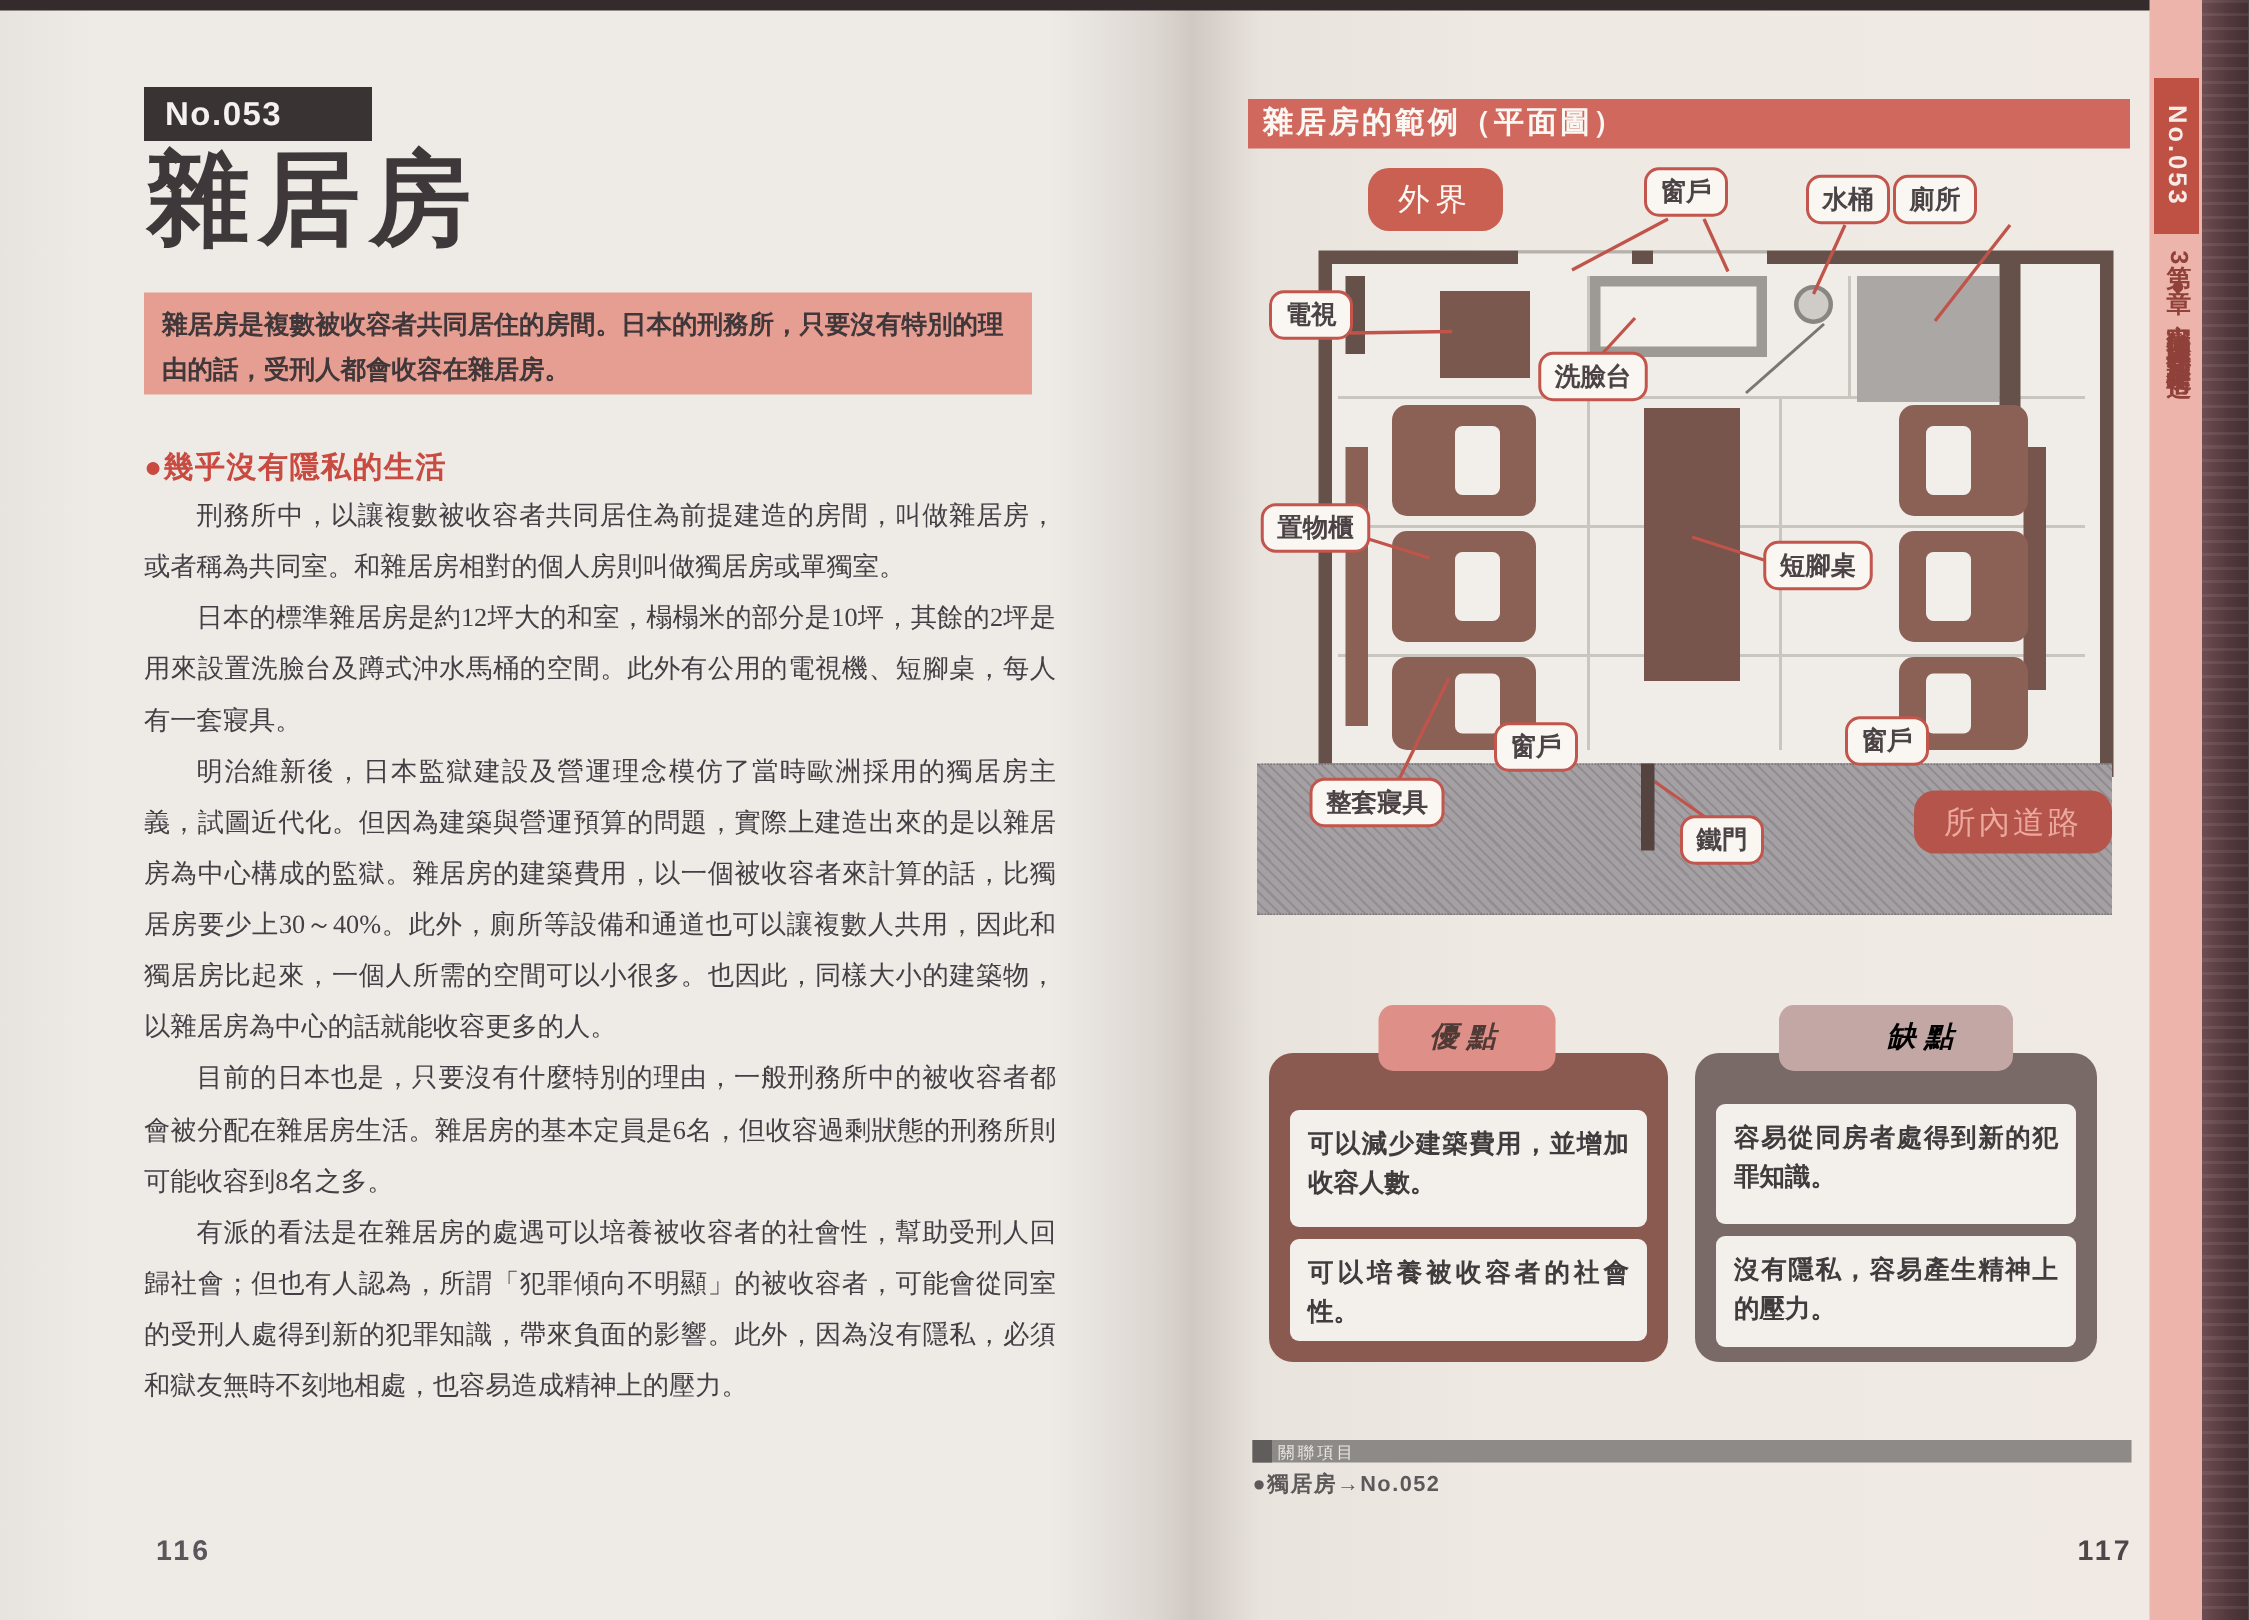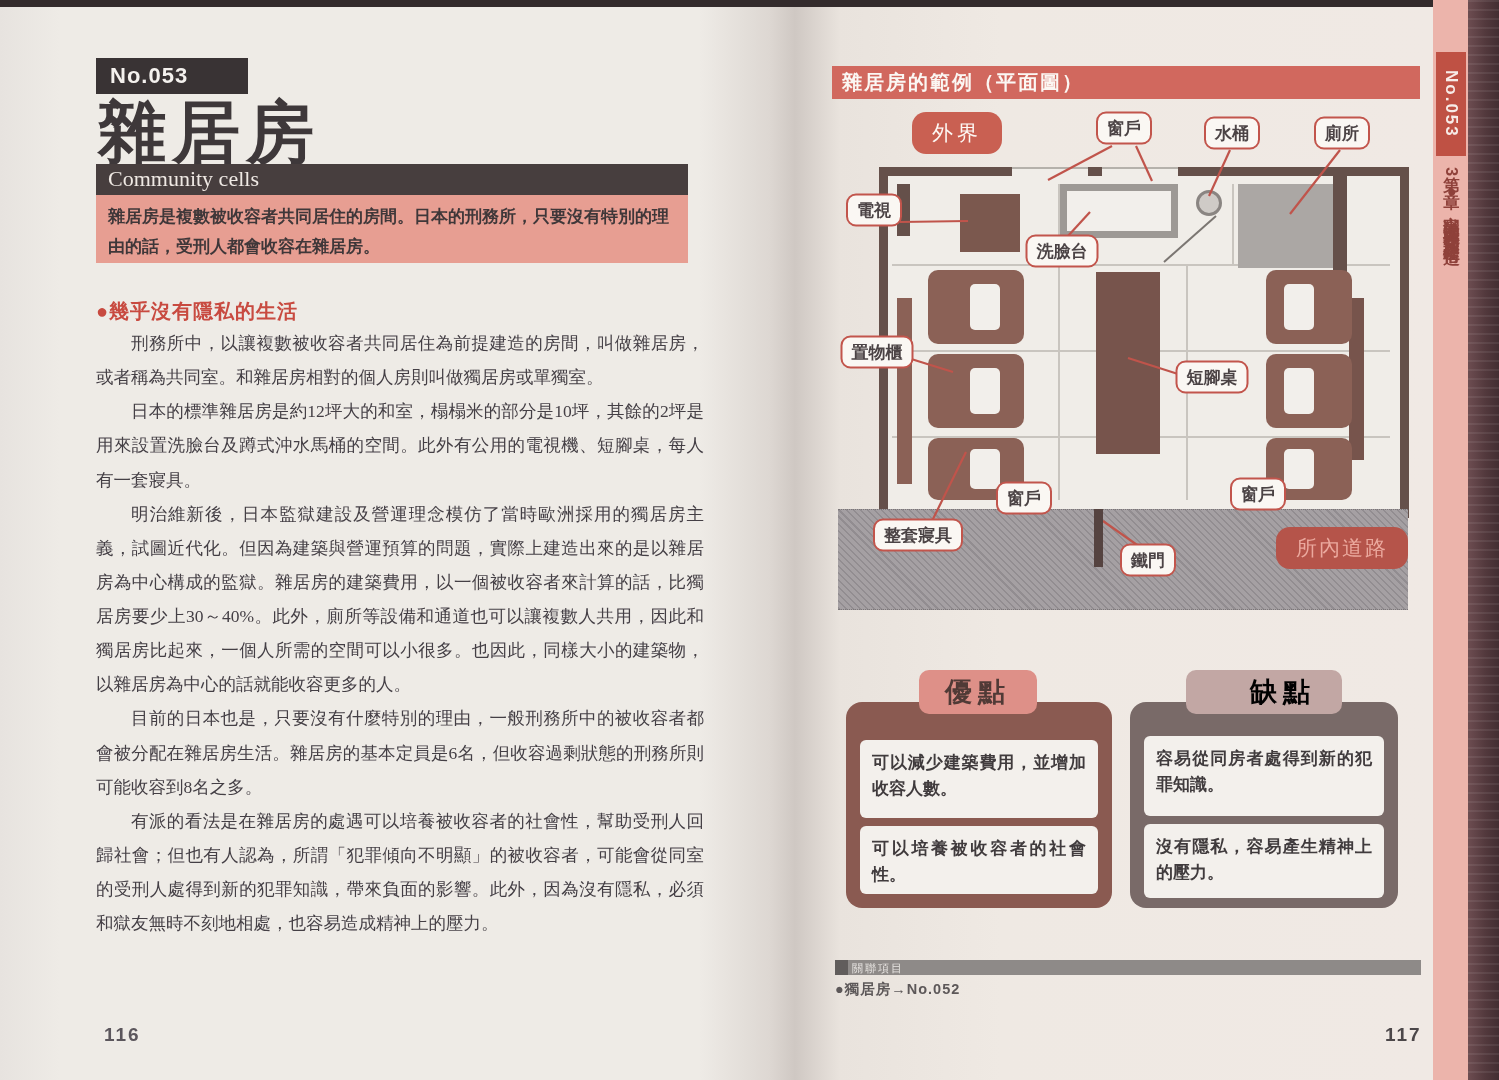--- a/index.html
+++ b/index.html
@@ -42,21 +42,21 @@
               font-size:21px;font-weight:normal;white-space:nowrap;z-index:30;}
   #label-outside{background:#c96052;color:#fdf8f4;letter-spacing:4px;}
   #label-road{background:#b5544a;color:#eba99e;letter-spacing:2px;}
   #plan-lines{left:0;top:0;width:1499px;height:1080px;pointer-events:none;z-index:20;}
   
   #pc-bar{left:832px;top:628px;width:588px;}
   .pc-panel{position:absolute;border-radius:16px;}
   #pros-panel{left:846px;top:702px;width:266px;height:206px;background:#8a5a51;}
   #cons-panel{left:1130px;top:702px;width:268px;height:206px;background:#796a68;}
   .pc-tab{position:absolute;transform:translateX(-50%);width:118px;height:44px;border-radius:10px;
-          font-size:27px;font-weight:bold;text-align:center;line-height:44px;letter-spacing:6px;z-index:5;}
+          font-size:19px;font-weight:bold;text-align:center;line-height:44px;letter-spacing:6px;z-index:5;font-style:italic;}
   #pros-tab{left:978px;top:670px;background:#de9088;color:#503a36;}
   #cons-tab{left:1264px;top:670px;background:#c2a7a4;color:#000000;padding-left:38px;}
   .pc-box{position:absolute;background:#f3f0ec;border-radius:6px;padding:10px 12px;box-sizing:border-box;
           font-size:17px;font-weight:bold;color:#403b3d;line-height:1.55;text-align:justify;}
   
   #rel-bar{left:835px;top:960px;width:586px;height:15px;background:#8e8a88;}
   #rel-bar .block{position:absolute;left:0;top:0;width:13px;height:15px;background:#615d5c;}
   #rel-bar .txt{position:absolute;left:17px;top:1px;font-size:11px;color:#e8e5e2;letter-spacing:2px;}
   #rel-item{left:835px;top:980px;font-size:14.5px;font-weight:bold;color:#5d5859;letter-spacing:1px;}
   #pageno-right{left:1385px;top:1024px;font-size:19px;font-weight:bold;color:#4c4749;letter-spacing:2px;}
@@ -73,21 +73,20 @@
            background:repeating-linear-gradient(to bottom,rgba(255,255,255,.07) 0 2px,transparent 2px 9px);}
 </style>
 </head>
 <body>
 
 <div id="root">
   <div class="abs" id="top-edge"></div>
 
   <div class="abs" id="no-tag">No.053</div>
   <div class="abs" id="page-title">雜居房</div>
-  <div class="abs" id="en-bar">Community cells</div>
   <div class="abs" id="intro-box">雜居房是複數被收容者共同居住的房間。日本的刑務所，只要沒有特別的理由的話，受刑人都會收容在雜居房。</div>
   <div class="abs" id="section-heading">●幾乎沒有隱私的生活</div>
   <div class="abs" id="body-text">
     <p>刑務所中，以讓複數被收容者共同居住為前提建造的房間，叫做雜居房，或者稱為共同室。和雜居房相對的個人房則叫做獨居房或單獨室。</p>
     <p>日本的標準雜居房是約12坪大的和室，榻榻米的部分是10坪，其餘的2坪是用來設置洗臉台及蹲式沖水馬桶的空間。此外有公用的電視機、短腳桌，每人有一套寢具。</p>
     <p>明治維新後，日本監獄建設及營運理念模仿了當時歐洲採用的獨居房主義，試圖近代化。但因為建築與營運預算的問題，實際上建造出來的是以雜居房為中心構成的監獄。雜居房的建築費用，以一個被收容者來計算的話，比獨居房要少上30～40%。此外，廁所等設備和通道也可以讓複數人共用，因此和獨居房比起來，一個人所需的空間可以小很多。也因此，同樣大小的建築物，以雜居房為中心的話就能收容更多的人。</p>
     <p>目前的日本也是，只要沒有什麼特別的理由，一般刑務所中的被收容者都會被分配在雜居房生活。雜居房的基本定員是6名，但收容過剩狀態的刑務所則可能收容到8名之多。</p>
     <p>有派的看法是在雜居房的處遇可以培養被收容者的社會性，幫助受刑人回歸社會；但也有人認為，所謂「犯罪傾向不明顯」的被收容者，可能會從同室的受刑人處得到新的犯罪知識，帶來負面的影響。此外，因為沒有隱私，必須和獄友無時不刻地相處，也容易造成精神上的壓力。</p>
   </div>
   <div class="abs" id="pageno-left">116</div>
@@ -157,21 +156,21 @@
       <path d="M932,521 L966,452"></path>
       <path d="M1140,547 L1103,521"></path>
       <path d="M1260,482 L1272,504"></path>
     </g>
     <path d="M1216,216 L1164,262" stroke="#7b7672" stroke-width="2" fill="none"></path>
   </svg>
 
   <div class="plan-label-solid" id="label-outside" style="left:957px;top:133px;">外界</div>
   <div class="plan-label" style="left:1124px;top:128px;">窗戶</div>
   <div class="plan-label" style="left:1232px;top:133px;">水桶</div>
-  <div class="plan-label" style="left:1342px;top:133px;">廁所</div>
+  <div class="plan-label" style="left:1290px;top:133px;">廁所</div>
   <div class="plan-label" style="left:874px;top:210px;">電視</div>
   <div class="plan-label" style="left:1062px;top:251px;">洗臉台</div>
   <div class="plan-label" style="left:877px;top:352px;">置物櫃</div>
   <div class="plan-label" style="left:1212px;top:377px;">短腳桌</div>
   <div class="plan-label" style="left:1024px;top:498px;">窗戶</div>
   <div class="plan-label" style="left:918px;top:535px;">整套寢具</div>
   <div class="plan-label" style="left:1148px;top:560px;">鐵門</div>
   <div class="plan-label" style="left:1258px;top:494px;">窗戶</div>
   <div class="plan-label-solid" id="label-road" style="left:1342px;top:548px;">所內道路</div>
 

